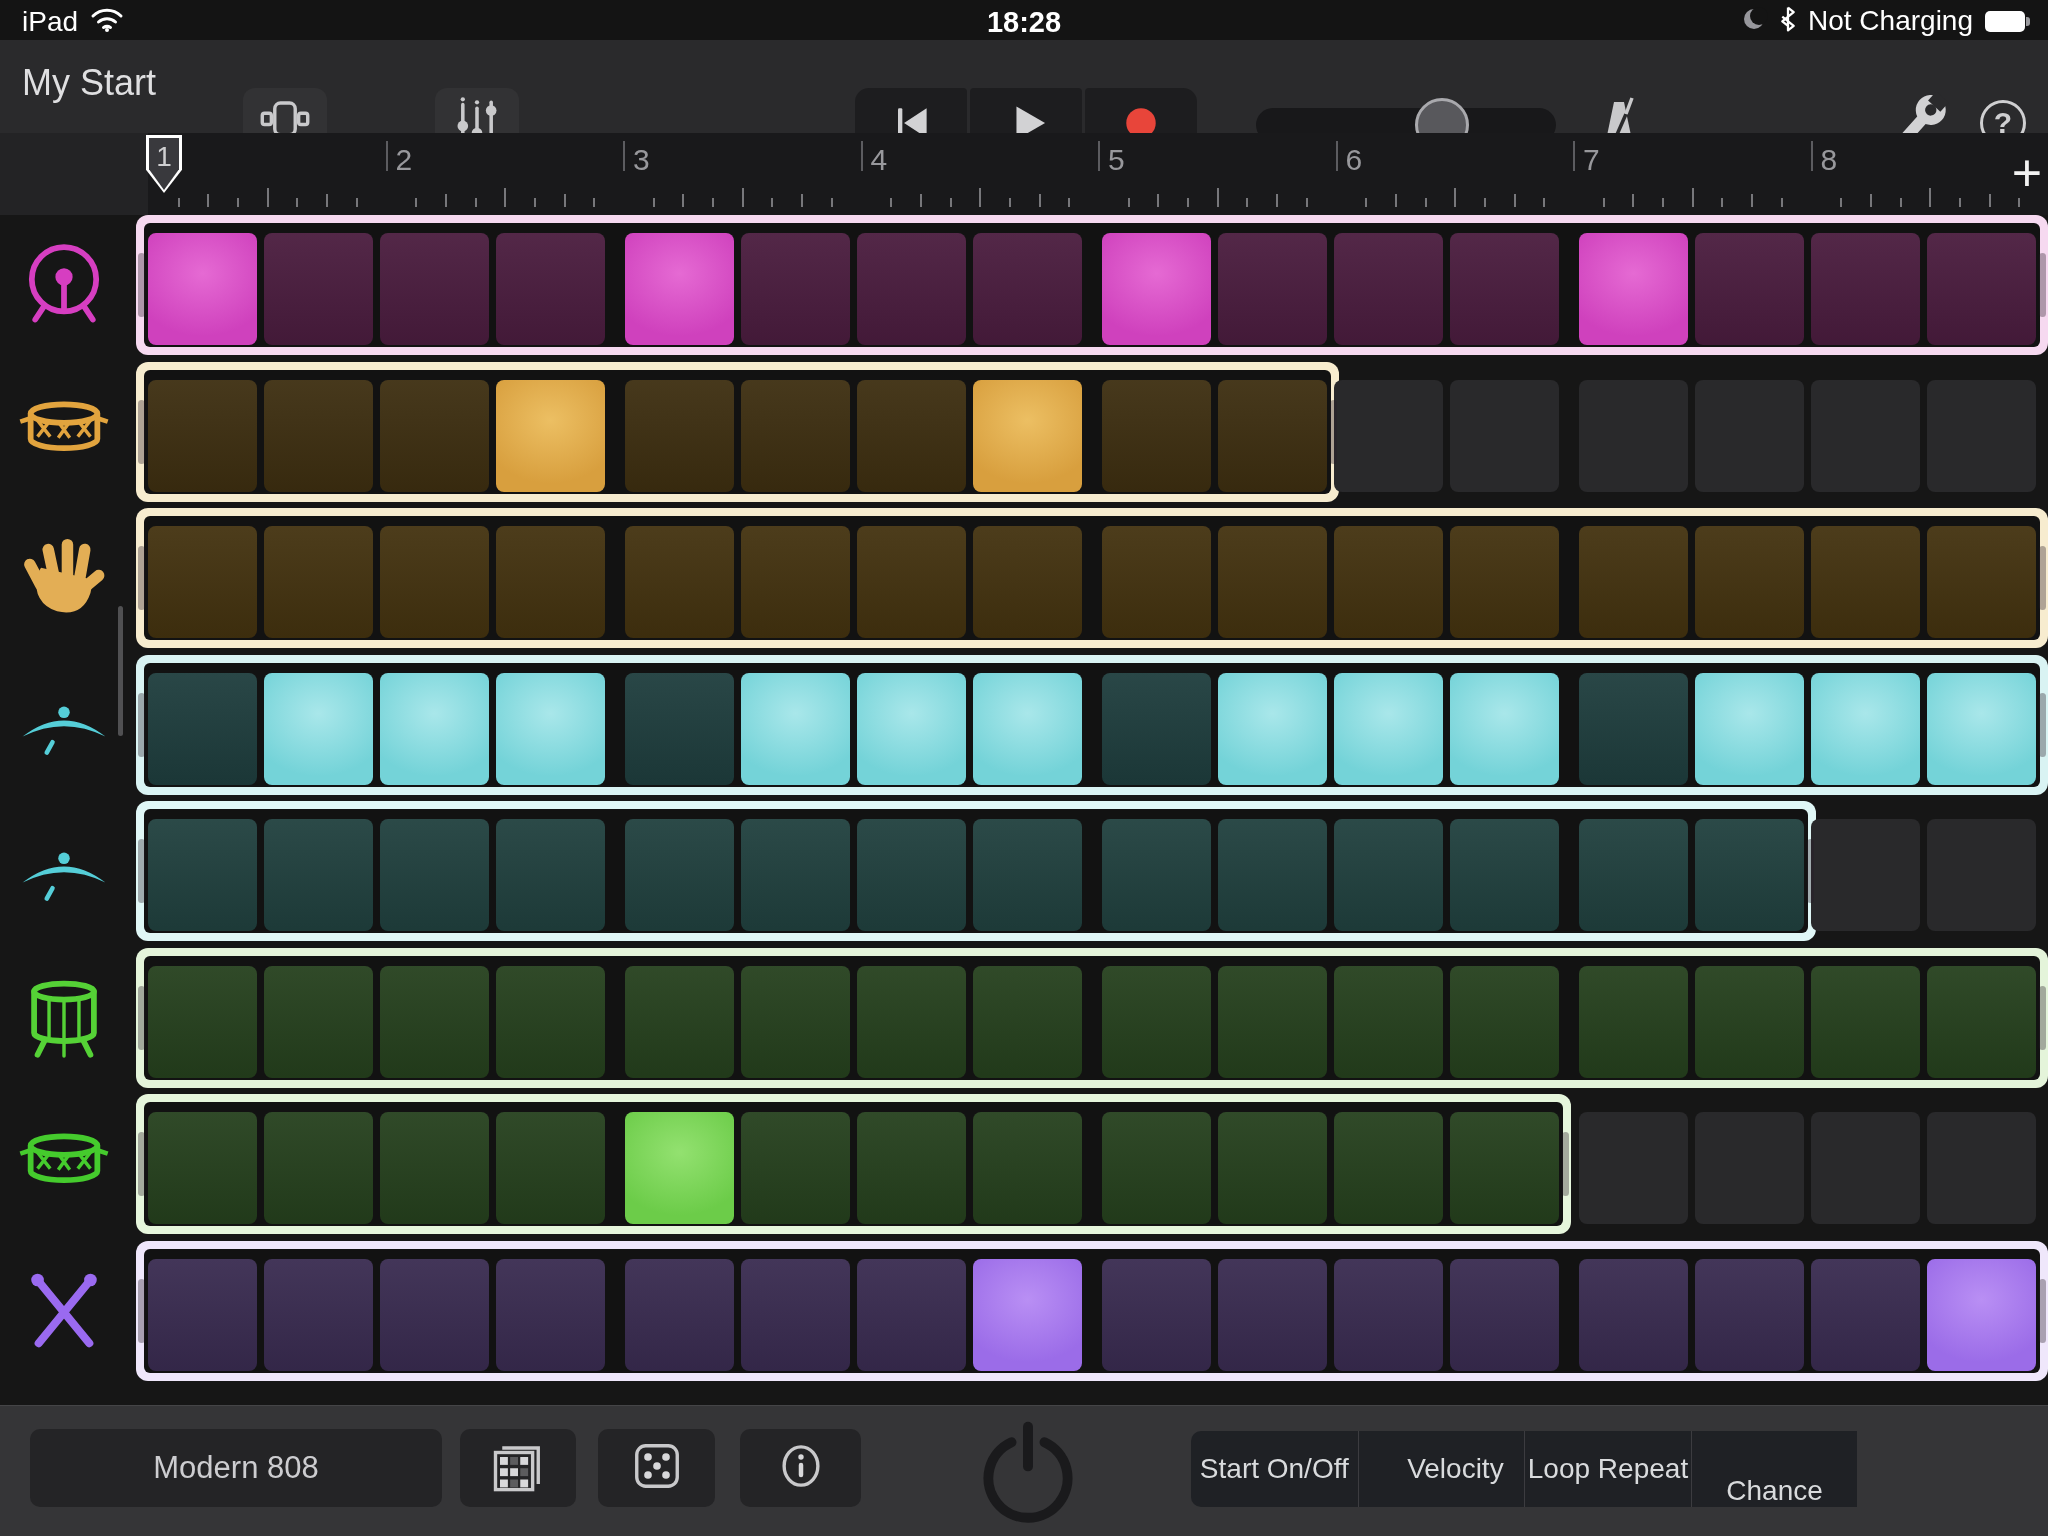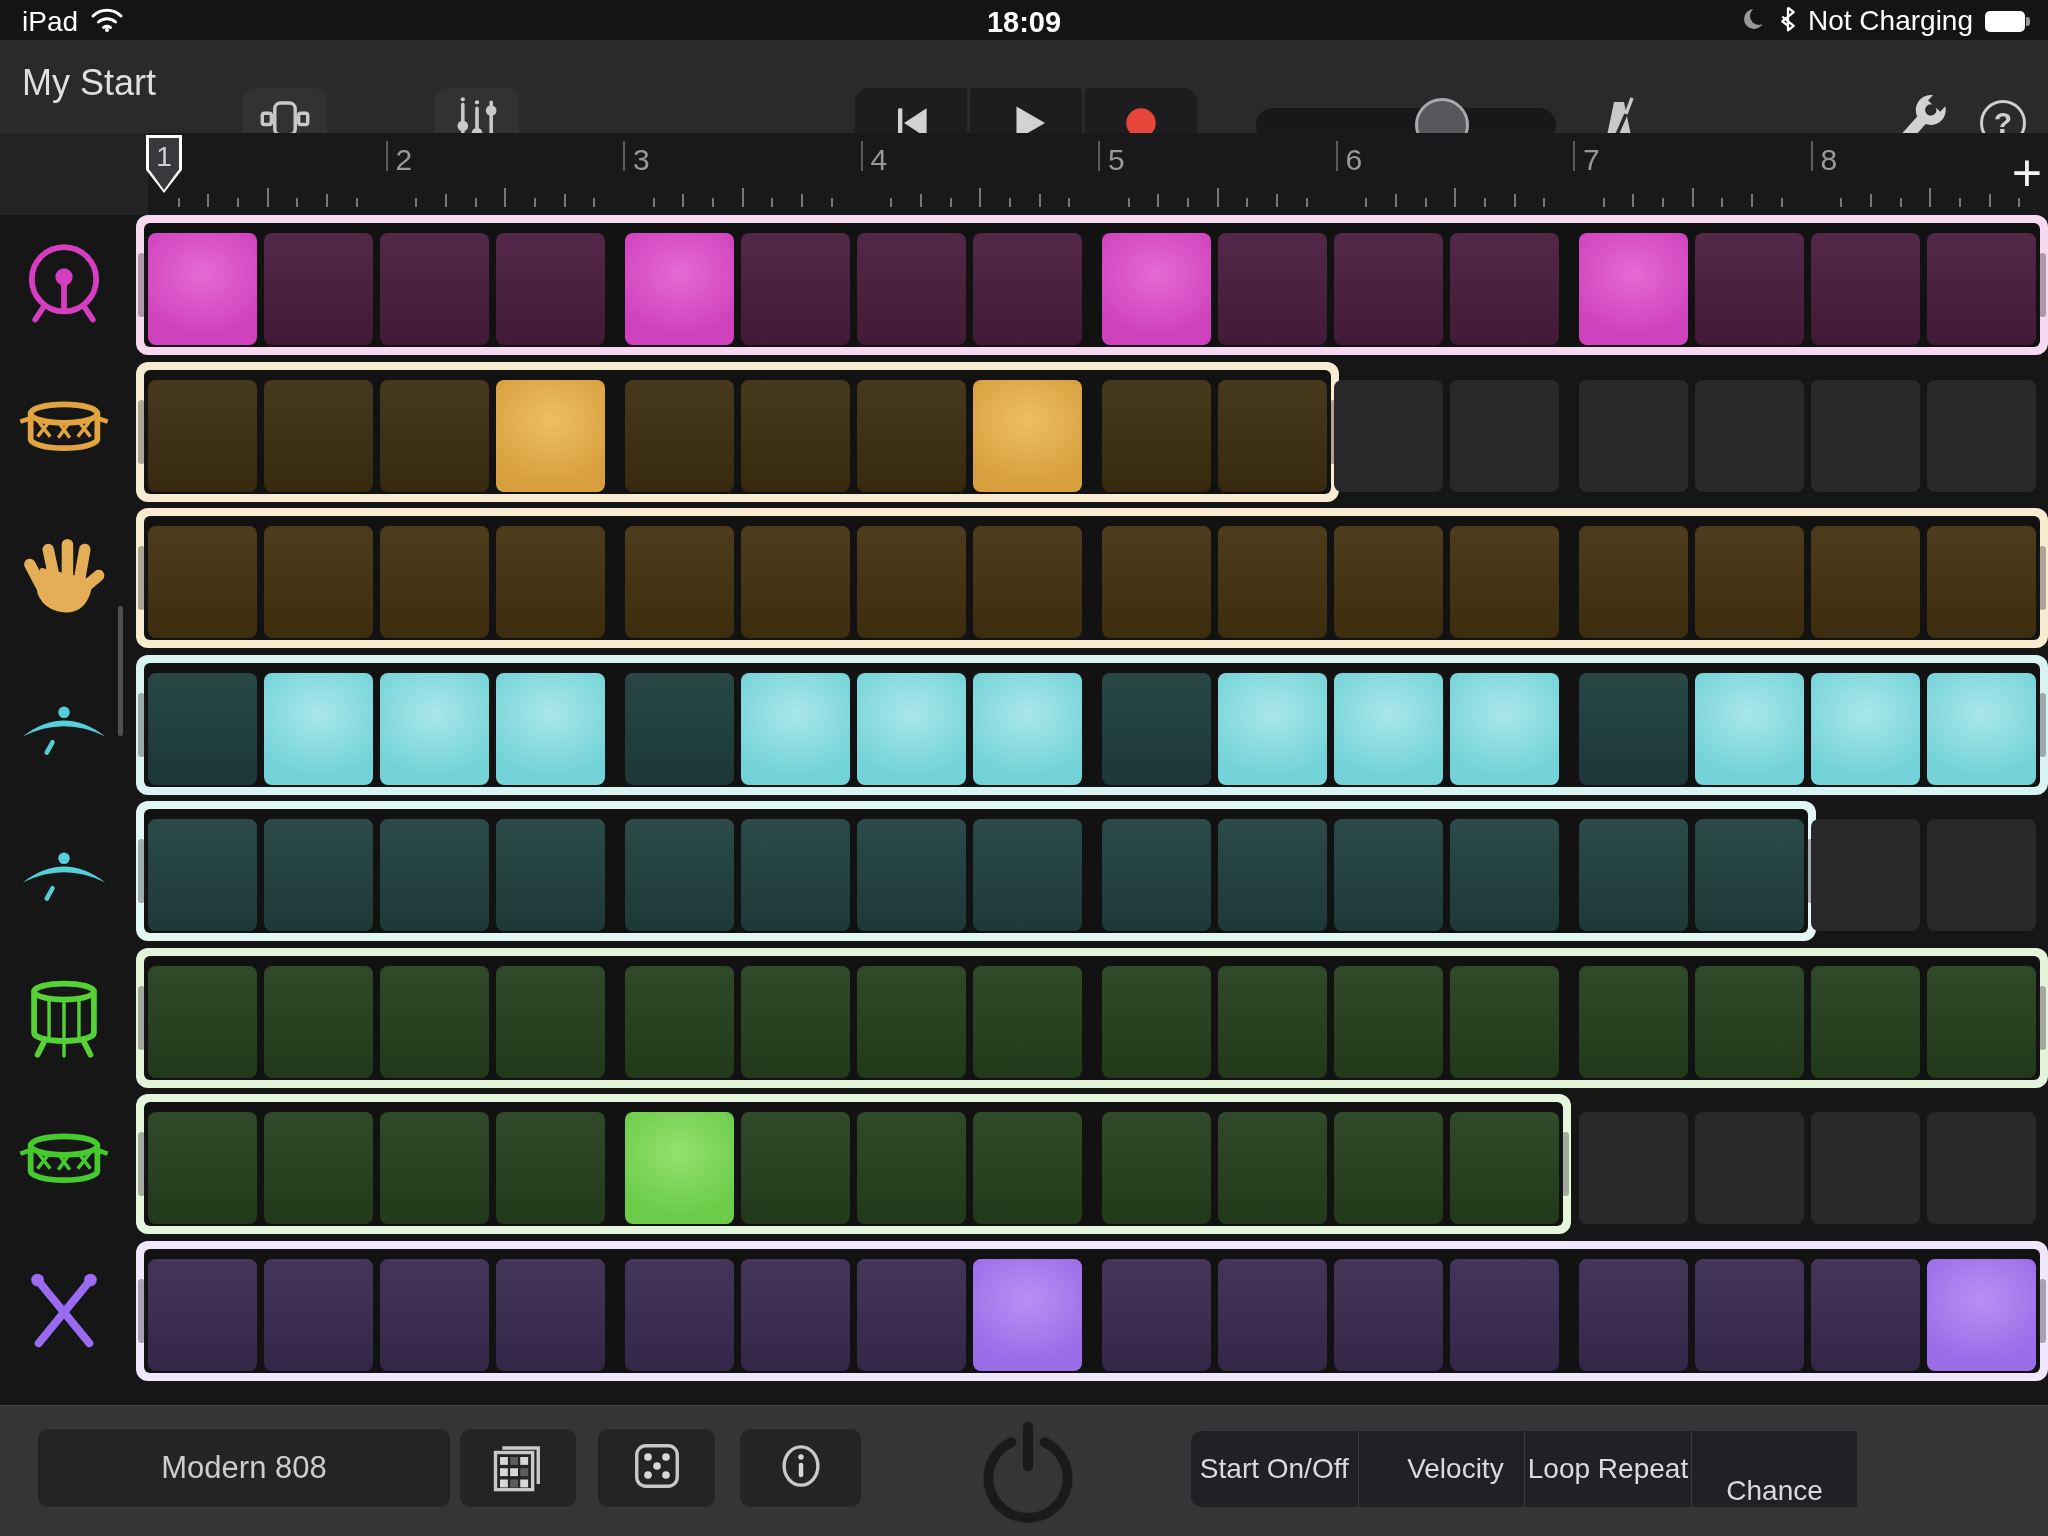--- a/index.html
+++ b/index.html
@@ -47,21 +47,21 @@
   .loop-border{border-radius:12px;}
   .loop-inner{background:#121212;border-radius:6px;}
   .handle{width:7px;border-radius:4px;background:rgba(40,30,40,0.35);}
   .cell{border-radius:8px;}
   .cell.dim,.cell.bright{background-image:linear-gradient(180deg,rgba(255,255,255,0.05),rgba(0,0,0,0.10));}
   #scroll-indicator{left:118px;top:606px;width:5px;height:130px;background:#505052;border-radius:3px;}
   
   #bottombar{left:0;top:1405px;width:2048px;height:131px;background:#353537;border-top:1px solid #454547;box-sizing:border-box;}
   .bbtn{position:absolute;top:23px;height:78px;background:#242426;border-radius:10px;
         display:flex;align-items:center;justify-content:center;}
-  #kit-btn{left:38px;width:412px;font-size:31px;color:#cdcdd0;}
+  #kit-btn{left:30px;width:412px;font-size:31px;color:#cdcdd0;}
   #pattern-btn{left:460px;width:116px;}
   #dice-btn{left:598px;width:117px;}
   #info-btn{left:740px;width:121px;}
   #power-btn{left:966px;top:8px;width:124px;height:118px;display:flex;align-items:center;justify-content:center;}
   #modes{left:1191px;top:25px;width:833px;height:76px;border-radius:10px;overflow:hidden;display:flex;}
   .mode{width:166.6px;height:76px;background:#1f2125;display:flex;align-items:center;justify-content:center;
         text-align:center;font-size:28px;line-height:1.18;color:#d9dbdd;box-sizing:border-box;}
   .mode + .mode{border-left:1px solid #3c3c40;}
   .mode.selected{background:#b6c3cf;color:#232b33;}
 </style>
@@ -75,21 +75,21 @@
       <span id="device-label">iPad</span>
       <span>
         <svg width="34" height="26" viewBox="0 0 34 26" fill="none" stroke="#fff" stroke-width="3" stroke-linecap="round">
           <path d="M3 9 A20 20 0 0 1 31 9"></path>
             <path d="M8.5 15 A12.5 12.5 0 0 1 25.5 15"></path>
             <path d="M13.5 20.5 A6.5 6.5 0 0 1 20.5 20.5"></path>
           <circle cx="17" cy="23" r="2" fill="#fff" stroke="none"></circle>
         </svg>
       </span>
     </div>
-    <div id="status-time" class="abs">18:09</div>
+    <div id="status-time" class="abs">18:28</div>
     <div id="status-right" class="abs">
       <span>
         <svg width="26" height="26" viewBox="0 0 26 26">
             <circle cx="12" cy="13" r="10" fill="#98989d"></circle>
             <circle cx="17" cy="10" r="9" fill="#141414"></circle>
           </svg>
       </span>
       <span>
         <svg width="16" height="26" viewBox="0 0 14 22" fill="none" stroke="#fff" stroke-width="2" stroke-linejoin="round">
           <path d="M7 1 L7 21 L12 17 L2 9 M7 1 L12 5 L2 13 L7 17"></path>

